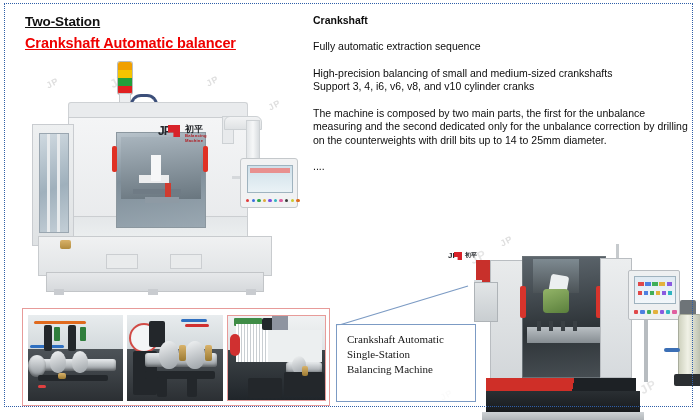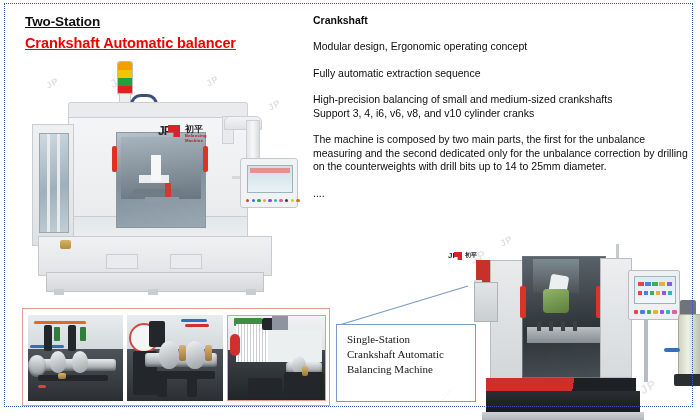--- a/index.html
+++ b/index.html
@@ -285,21 +285,20 @@
     <div class="logo">
       <span class="jp">JP</span>
       <span class="jpred"></span>
       <span class="cn">初平</span>
       <span class="bm">Balancing Machine</span>
     </div>
   </div>
 
   <div id="rtext">
     <div class="hl">Crankshaft</div>
-    <p>Modular design, Ergonomic operating concept</p>
     <p>Fully automatic extraction sequence</p>
     <p style="white-space:pre-line;">High-precision balancing of small and medium-sized crankshafts
  Support 3, 4, i6, v6, v8, and v10 cylinder cranks</p>
     <p> The machine is composed by two main parts, the first for the unbalance measuring and the second dedicated only for the unbalance correction by drilling on the counterweights with drill bits up to 14 to 25mm diameter.</p>
     <p>....</p>
   </div>
 
   <div id="mach2">
     <div class="pc s-mast"></div>
     <div class="pc s-lcol"></div>
@@ -423,19 +422,19 @@
       <div class="dark" style="left:20px;top:62px;width:34px;height:20px;"></div>
       <div class="brassb" style="left:74px;top:50px;width:6px;height:10px;"></div>
     </div>
   </div>
 
   <svg id="leader" viewBox="0 0 170 56">
     <line x1="6" y1="50" x2="138" y2="10" stroke="#7c9bc4" stroke-width="1.3"></line>
   </svg>
 
   <div id="caption">
+    <div>Crankshaft Automatic</div>
     <div>Single-Station</div>
-    <div>Crankshaft Automatic</div>
     <div>Balancing Machine</div>
   </div>
 
   <div id="slide-frame"></div>
 </div>
 
 </body></html>

